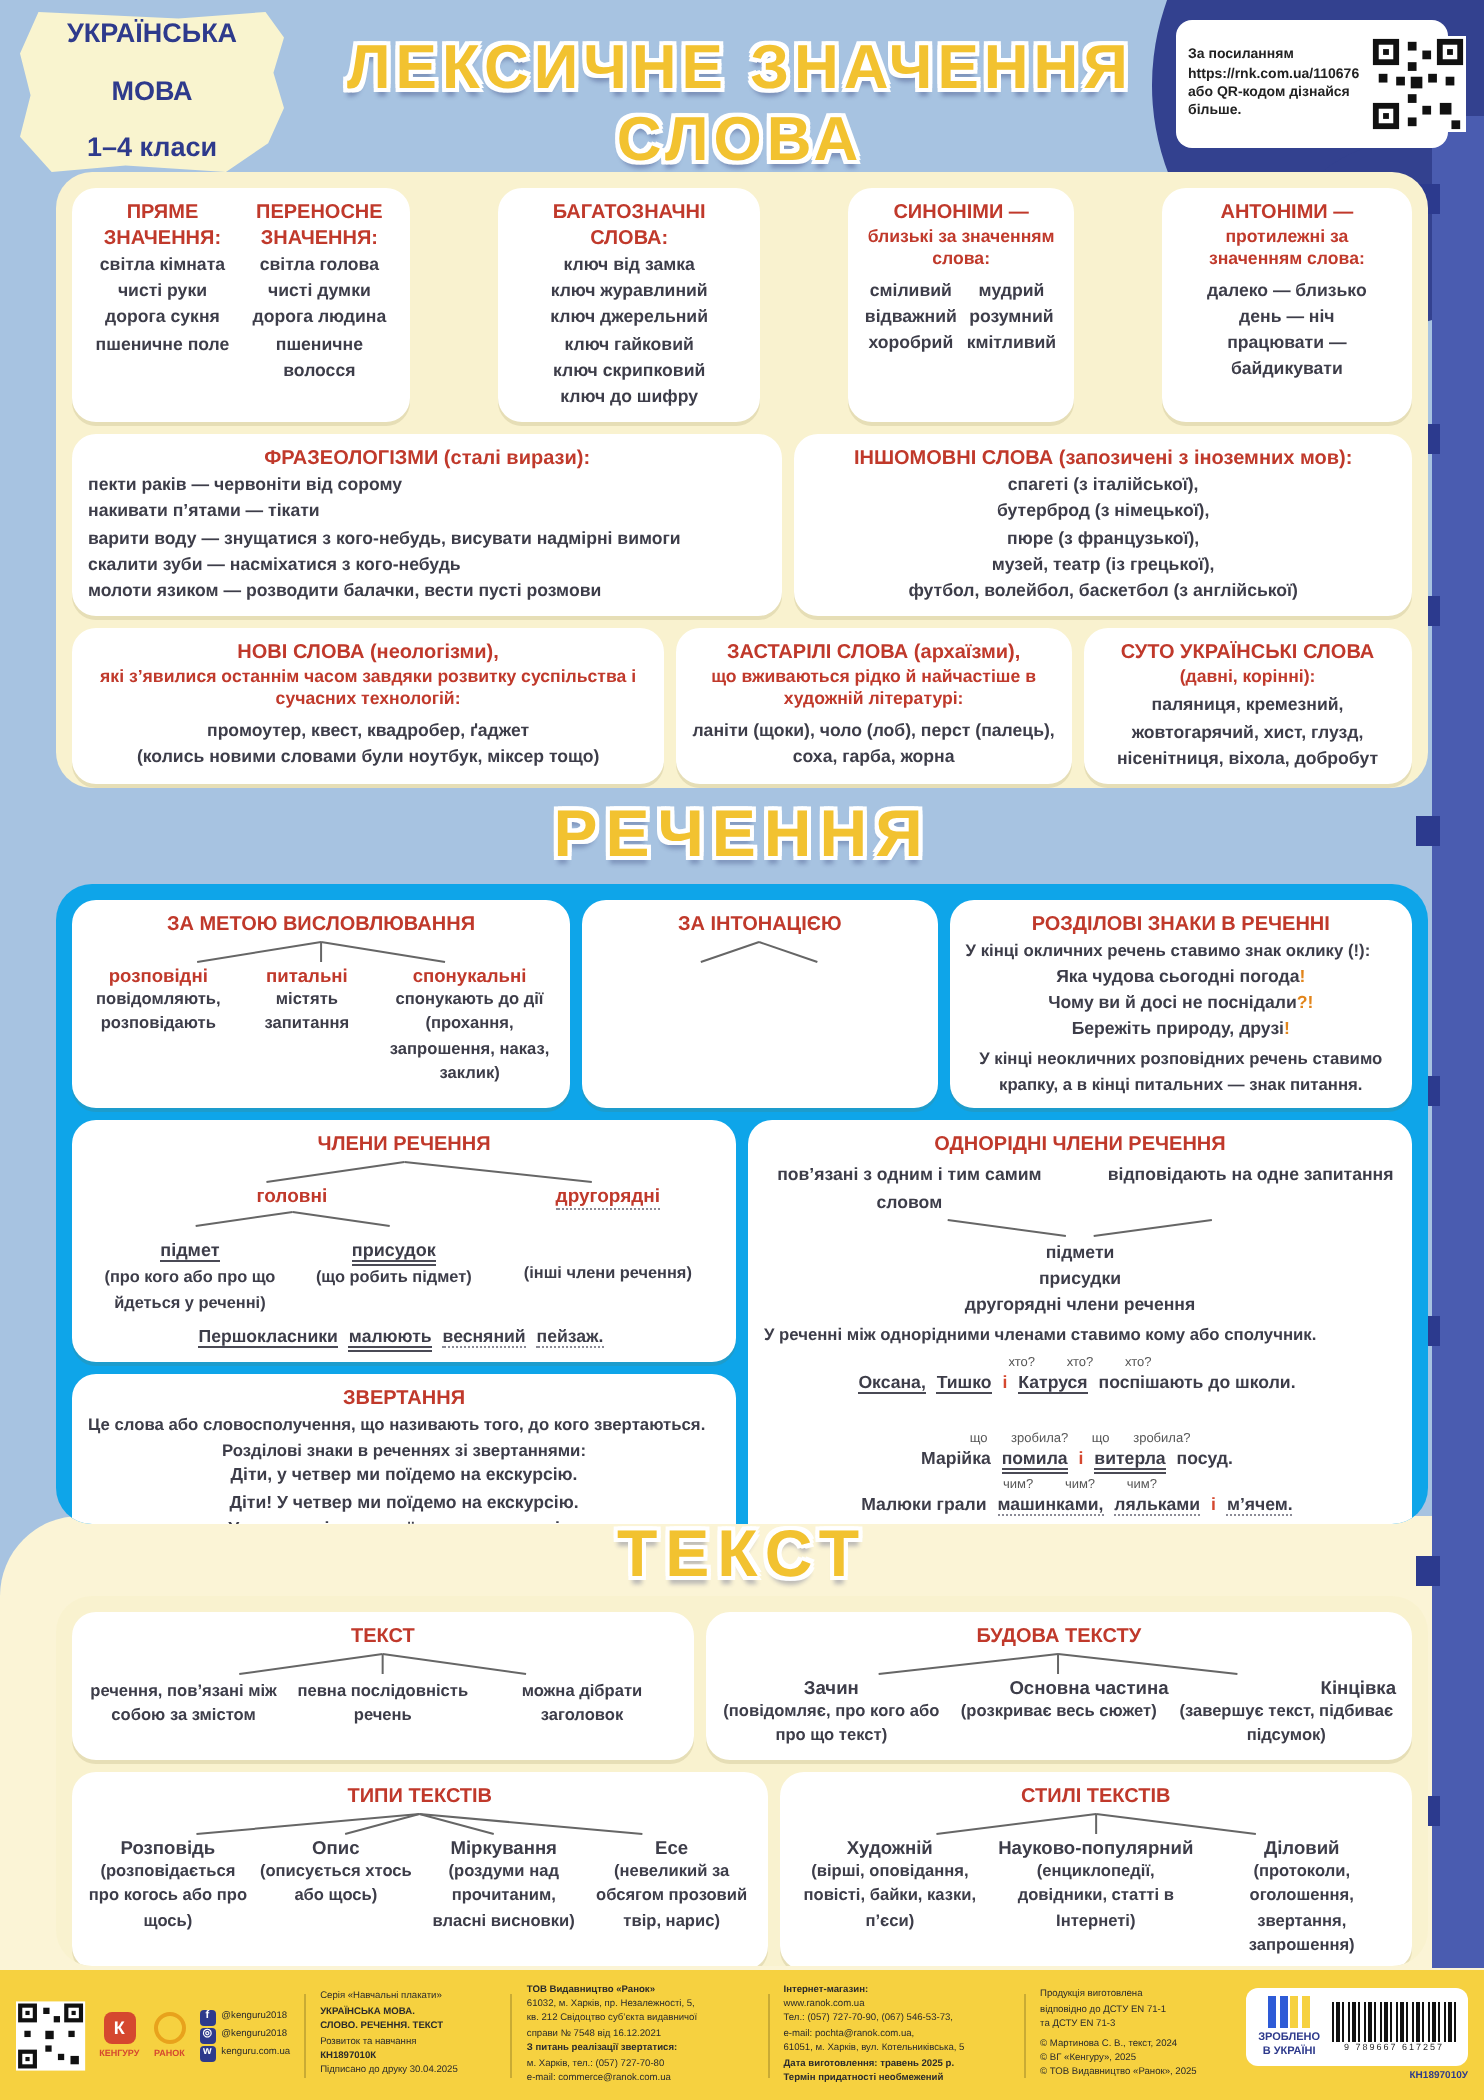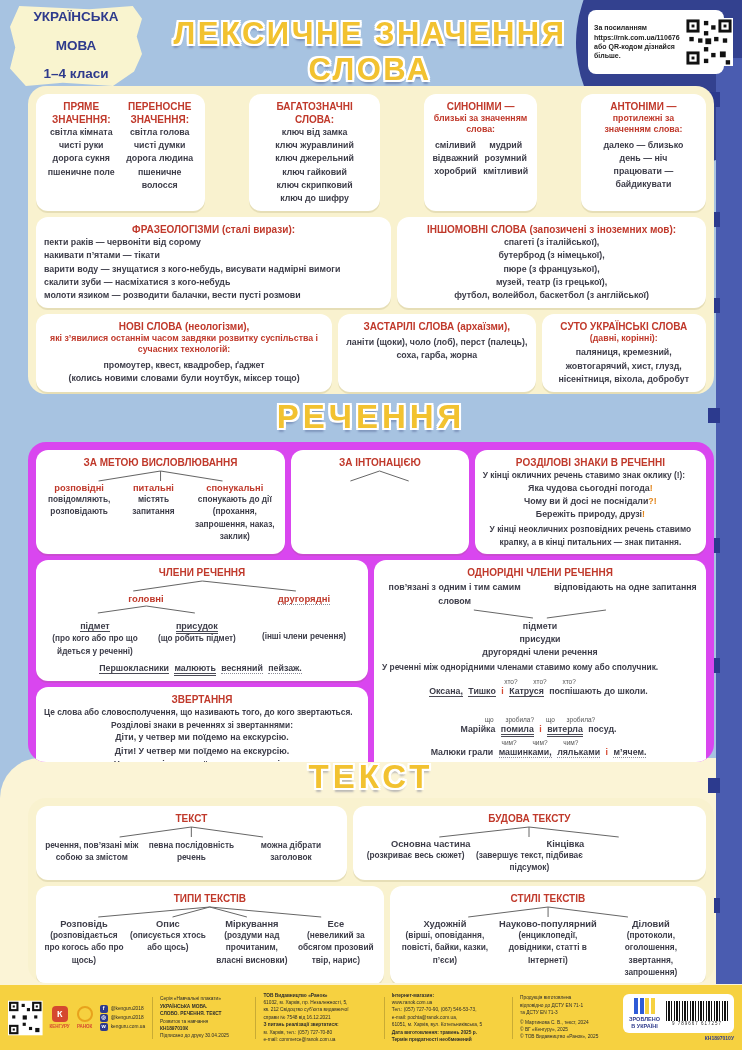--- a/index.html
+++ b/index.html
@@ -23,21 +23,21 @@
     font-size:31px; font-weight:800; letter-spacing:2.5px; color:#f2c230; line-height:1.15; text-transform:uppercase;
     text-shadow:-2px -2px 0 #fff,2px -2px 0 #fff,-2px 2px 0 #fff,2px 2px 0 #fff,0 -2px 0 #fff,0 2px 0 #fff,-2px 0 0 #fff,2px 0 0 #fff,0 4px 2px rgba(40,50,110,.35); }
   .qr-panel { position:absolute; right:18px; top:10px; width:136px; height:64px; background:#fff; border-radius:8px;
     display:flex; align-items:center; gap:5px; padding:5px 6px; }
   .qr-panel .qr-note { font-size:7px; line-height:1.35; color:#222; font-weight:600; }
   .qr-svg { flex:0 0 auto; }
 
   
   .panel { position:absolute; left:28px; width:686px; background:#f9f2cf; border-radius:18px; padding:8px; display:flex; flex-direction:column; gap:6px; overflow:hidden; }
   #panel-lex { top:86px; height:308px; }
-  #panel-sent { top:442px; height:320px; background:#d946ef; }
+  #panel-sent { top:442px; height:320px; background:#0ea5e9; }
   #panel-text { top:798px; height:185px; }
 
   .sec-title { position:absolute; left:0; width:742px; text-align:center; font-size:33px; font-weight:800; letter-spacing:4px; color:#f2c230; text-transform:uppercase;
     text-shadow:-2px -2px 0 #fff,2px -2px 0 #fff,-2px 2px 0 #fff,2px 2px 0 #fff,0 -2px 0 #fff,0 2px 0 #fff,-2px 0 0 #fff,2px 0 0 #fff,0 4px 2px rgba(40,50,110,.3); }
   #sec-sentence { top:398px; }
   #sec-text { top:758px; }
 
   .row { display:grid; gap:6px; }
   .box { background:#fff; border-radius:12px; padding:6px 8px; box-shadow:0 2px 0 rgba(120,105,40,.15); }
   .bt { color:#c0392b; font-weight:700; text-align:center; font-size:10px; line-height:1.3; }
@@ -217,20 +217,21 @@
     </div>
     <div class="row" style="grid-template-columns:1.8fr 1.2fr 1fr;">
       <div class="box">
         <div class="bt"><span>НОВІ СЛОВА</span> <span>(неологізми),</span></div>
         <div class="bt" style="font-size:8.8px">які з’явилися останнім часом завдяки розвитку суспільства і сучасних технологій:</div>
         <div class="body c" style="margin-top:3px">промоутер, квест, квадробер, ґаджет</div>
         <div class="body c">(колись новими словами були ноутбук, міксер тощо)</div>
       </div>
       <div class="box">
         <div class="bt"><span>ЗАСТАРІЛІ СЛОВА</span> <span>(архаїзми),</span></div>
+        <div class="bt" style="font-size:8.8px">що вживаються рідко й найчастіше в художній літературі:</div>
         <div class="body c" style="margin-top:3px">ланіти (щоки), чоло (лоб), перст (палець), соха, гарба, жорна</div>
       </div>
       <div class="box">
         <div class="bt">СУТО УКРАЇНСЬКІ СЛОВА</div>
         <div class="bt" style="font-size:8.8px">(давні, корінні):</div>
         <div class="body c" style="margin-top:2px">паляниця, кремезний, жовтогарячий, хист, глузд, нісенітниця, віхола, добробут</div>
       </div>
     </div>
   </div>
 
@@ -387,20 +388,24 @@
         </div>
       </div>
       <div class="box">
         <div class="bt">БУДОВА ТЕКСТУ</div>
         <svg class="conn" style="width:70%" viewBox="0 0 100 12" preserveAspectRatio="none">
           <line x1="50" y1="1" x2="12" y2="11"></line>
             <line x1="50" y1="1" x2="50" y2="11"></line>
             <line x1="50" y1="1" x2="88" y2="11"></line>
           </svg>
         <div class="tree-items" style="grid-template-columns:1fr 1fr 1fr;">
+          <div>
+            <div class="name dark-b" style="text-align:center">Зачин</div>
+            <div class="desc body">(повідомляє, про кого або про що текст)</div>
+          </div>
           <div>
             <div class="name dark-b" style="text-align:right">Основна частина</div>
             <div class="desc body">(розкриває весь сюжет)</div>
           </div>
           <div>
             <div class="name dark-b" style="text-align:right">Кінцівка</div>
             <div class="desc body">(завершує текст, підбиває підсумок)</div>
           </div>
         </div>
       </div>

